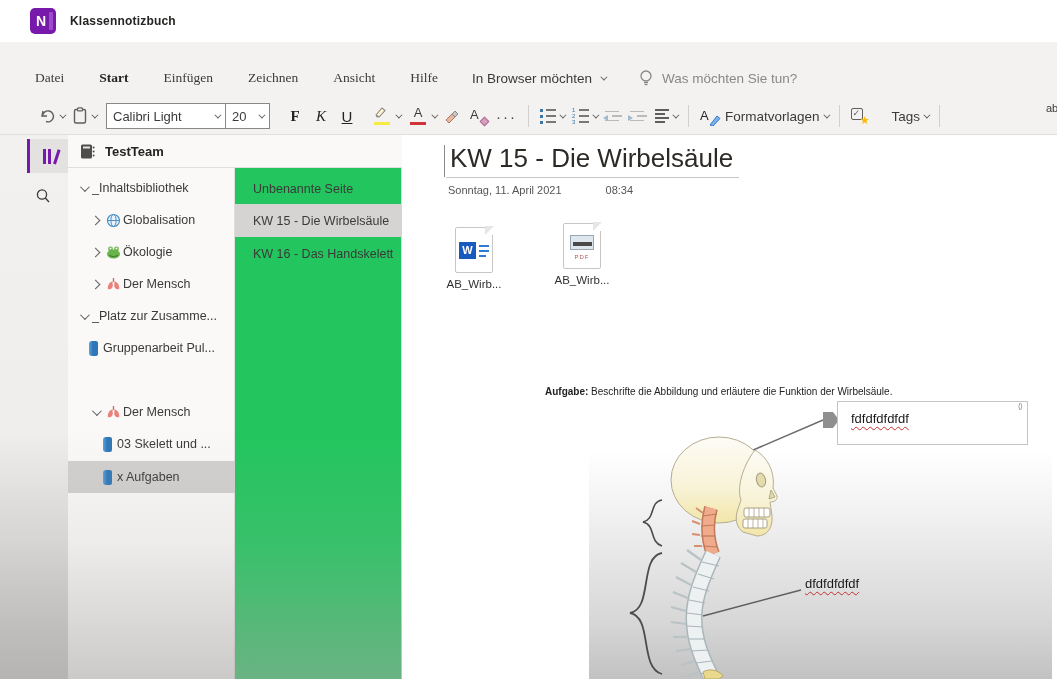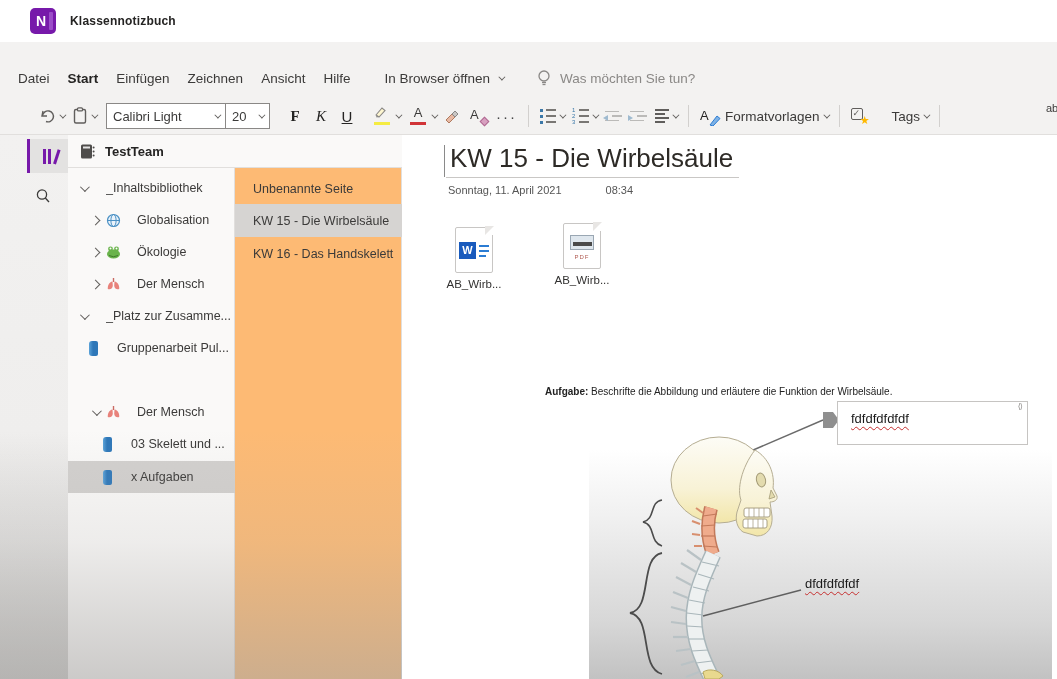--- a/index.html
+++ b/index.html
@@ -12,21 +12,21 @@
   .titlebar { left:0; top:0; width:1057px; height:42px; background:#fff; display:flex; align-items:center; }
   .appicon { width:26px; height:26px; margin-left:30px; border-radius:5px; background:#7719aa; position:relative;
              display:flex; align-items:center; justify-content:center; }
   .appicon .n { color:#fff; font-size:14px; font-weight:bold; margin-right:4px; }
   .appicon .spine { position:absolute; right:3px; top:4px; width:4px; height:18px; background:#9b4dc8; border-radius:1px; }
   .apptitle { margin-left:14px; font-size:12px; font-weight:600; letter-spacing:.2px; }
 
   
   .chrome { left:0; top:42px; width:1057px; height:93px; background:#f3f2f1; border-bottom:1px solid #e1dfdd; }
   .menurow { position:absolute; left:0; top:18px; width:1057px; height:36px; display:flex; align-items:center; font-size:13.5px; color:#3b3a39; }
-  .menuitem { margin-left:18px; cursor:default; }
+  .menuitem { margin-left:35px; cursor:default;font-family:Liberation Serif, serif; }
   .menuitem.active { font-weight:bold; color:#252423; }
   .browserbtn { margin-left:34px; display:flex; align-items:center; gap:8px; }
   .tellme { margin-left:34px; display:flex; align-items:center; gap:9px; color:#8a8886; }
 
   .ribbonrow { position:absolute; left:0; top:55px; width:1057px; height:38px; display:flex; align-items:center; font-size:13.5px; color:#3b3a39; }
   .rb { display:flex; align-items:center; justify-content:center; gap:3px; height:30px; padding:0 4px; border-radius:2px; cursor:default; }
   .rdivider { width:1px; height:22px; background:#d2d0ce; margin:0 7px; }
 
   .chev { display:inline-block; width:7px; height:7px; border-right:1.4px solid #605e5c; border-bottom:1.4px solid #605e5c; }
   .chev.down { transform:rotate(45deg) translateY(-2px); }
@@ -71,30 +71,30 @@
   .searchbtn { position:absolute; left:30px; top:48px; width:26px; height:26px; display:flex; align-items:center; justify-content:center; }
 
   
   .nbheader { left:68px; top:135px; width:334px; height:33px; background:#faf9f8; border-bottom:1px solid #e1dfdd; display:flex; align-items:center; }
   .nbname { font-size:13px; font-weight:bold; margin-left:9px; }
   .tree { left:68px; top:168px; width:167px; height:511px; background:#faf9f8; border-right:1px solid #e1dfdd; }
   .tree-row { position:absolute; left:0; width:167px; height:32px; display:flex; align-items:center; font-size:12.5px; color:#3b3a39; white-space:nowrap; overflow:hidden; }
   .tree-row.sel { background:#d2d0ce; }
   .tree-row .chevwrap { width:18px; display:flex; justify-content:center; flex:none; }
   .tree-row .ticon { width:18px; display:flex; justify-content:center; flex:none; margin-right:1px; }
-  .tlabel { overflow:hidden; text-overflow:clip;margin-left:14px; }
+  .tlabel { overflow:hidden; text-overflow:clip; }
   .d0 { padding-left:6px; }
   .d1 { padding-left:18px; }
   .d1s { padding-left:16px; }
   .d2s { padding-left:30px; }
 
   .secticon { width:9px; height:15px; background:linear-gradient(90deg,#5ba3d9 0%,#2e77b8 45%); border-radius:3px 2px 2px 3px; }
 
   
-  .pagelist { left:235px; top:168px; width:167px; height:511px; background:#fdba74; border-right:1px solid #e1dfdd; }
+  .pagelist { left:235px; top:168px; width:167px; height:511px; background:#22c55e; border-right:1px solid #e1dfdd; }
   .page-row { position:absolute; left:0; width:167px; height:33px; display:flex; align-items:center; padding-left:18px; font-size:12.5px; color:#3b3a39; white-space:nowrap; overflow:hidden; }
   .page-row.sel { background:#d6d4d2; }
 
   
   .content { left:402px; top:135px; width:655px; height:544px; background:#fff; }
   .ptitle-wrap { position:absolute; left:44px; top:8px; }
   .caret-line { position:absolute; left:-2px; top:2px; width:1px; height:32px; background:#8a8a8a; }
   .ptitle { font-size:26px; font-weight:300; color:#2d2a26; border-bottom:1px solid #c9c7c5; padding:0 6px 3px 4px; }
   .pdate { position:absolute; left:46px; top:49px; font-size:11px; color:#555; }
   .pdate .time { margin-left:16px;padding-left:28px; }
@@ -143,21 +143,21 @@
 
   <div class="abs chrome">
     <div class="menurow">
       <span class="menuitem">Datei</span>
       <span class="menuitem active">Start</span>
       <span class="menuitem">Einfügen</span>
       <span class="menuitem">Zeichnen</span>
       <span class="menuitem">Ansicht</span>
       <span class="menuitem">Hilfe</span>
       <span class="browserbtn">
-        <span>In Browser öffnen</span>
+        <span>In Browser möchten</span>
         <span class="chev down sm"></span>
       </span>
       <span class="tellme">
         <svg width="14" height="18" viewBox="0 0 14 18">
           <circle cx="7" cy="7" r="5" fill="none" stroke="#8a8886" stroke-width="1.3"></circle>
           <line x1="5" y1="13.5" x2="9" y2="13.5" stroke="#8a8886" stroke-width="1.3"></line>
           <line x1="5.5" y1="15.5" x2="8.5" y2="15.5" stroke="#8a8886" stroke-width="1.3"></line>
         </svg>
         <span>Was möchten Sie tun?</span>
       </span>

